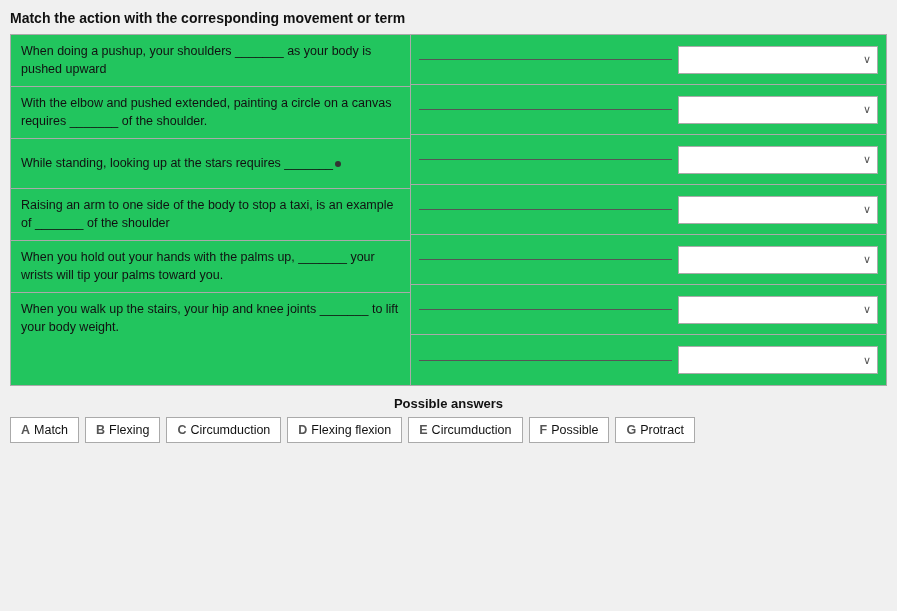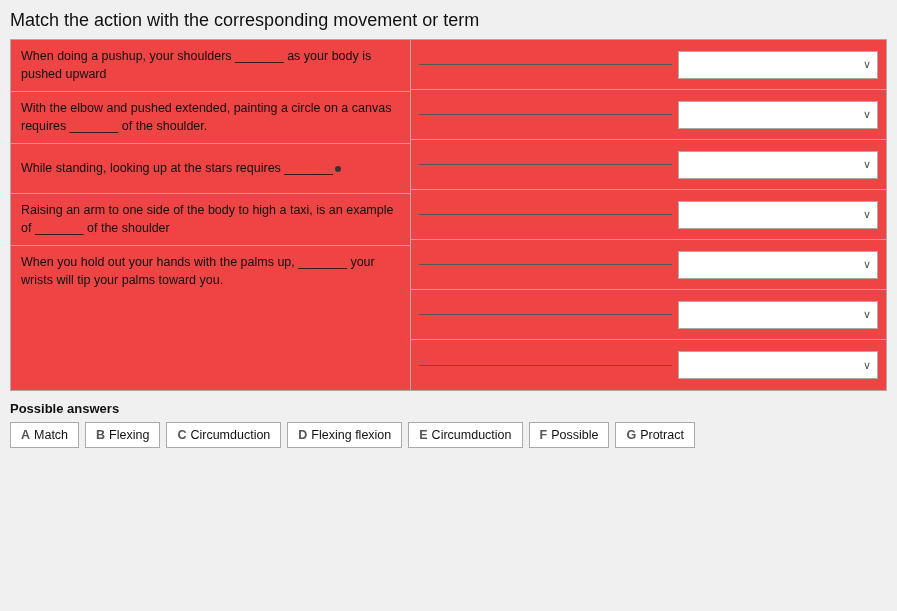--- a/index.html
+++ b/index.html
@@ -5,29 +5,29 @@
     * { box-sizing: border-box; margin: 0; padding: 0; }
     body {
       font-family: Arial, sans-serif;
       font-size: 13px;
       background: #f0f0f0;
       padding: 10px;
       width: 897px;
       min-height: 611px;
     }
     .page-title {
-      font-weight: normal;
-      font-size: 18px;
+      font-weight: bold;
+      font-size: 14px;
       margin-bottom: 8px;
       color: #111;
     }
     .main-container {
       display: flex;
       border: 1px solid #aaa;
-      background: #ef4444;
+      background: #22c55e;
     }
     .questions-panel {
       flex: 0 0 400px;
       border-right: 1px solid #aaa;
     }
     .question-row {
       border-bottom: 1px solid #aaa;
       padding: 8px 10px;
       min-height: 50px;
       display: flex;
@@ -77,20 +77,21 @@
       font-size: 11px;
     }
     .possible-answers-section {
       margin-top: 10px;
     }
     .possible-answers-label {
       font-size: 13px;
       font-weight: bold;
       color: #111;
       margin-bottom: 6px;
+      text-align: center;
     }
     .answers-chips {
       display: flex;
       flex-wrap: wrap;
       gap: 6px;
     }
     .chip {
       border: 1px solid #aaa;
       background: #fff;
       padding: 5px 10px;
@@ -124,24 +125,27 @@
   <div class="question-row">
         <span>When doing a pushup, your shoulders _______ as your body is pushed upward</span>
       </div>
       <div class="question-row">
         <span>With the elbow and pushed extended, painting a circle on a canvas requires _______ of the shoulder.</span>
       </div>
       <div class="question-row">
         <span>While standing, looking up at the stars requires _______<span class="dot"></span></span>
       </div>
       <div class="question-row">
-        <span>Raising an arm to one side of the body to high a taxi, is an example of _______ of the shoulder</span>
+        <span>Raising an arm to one side of the body to stop a taxi, is an example of _______ of the shoulder</span>
       </div>
       <div class="question-row">
         <span>When you hold out your hands with the palms up, _______ your wrists will tip your palms toward you.</span>
+      </div>
+      <div class="question-row">
+        <span>When you walk up the stairs, your hip and knee joints _______ to lift your body weight.</span>
       </div>
     </div>
   <div class="answers-panel">
   <div class="answer-row">
         <div class="answer-line"></div>
         <div class="answer-dropdown">
           <span class="chevron">∨</span>
         </div>
       </div>
       <div class="answer-row">

